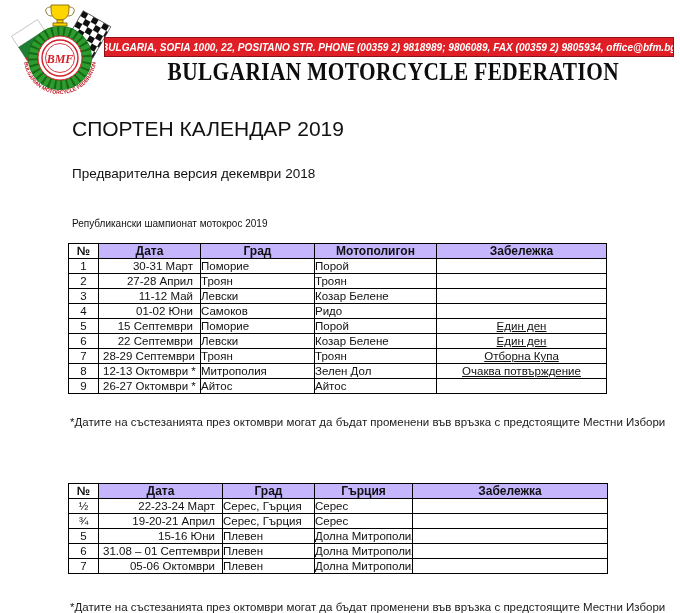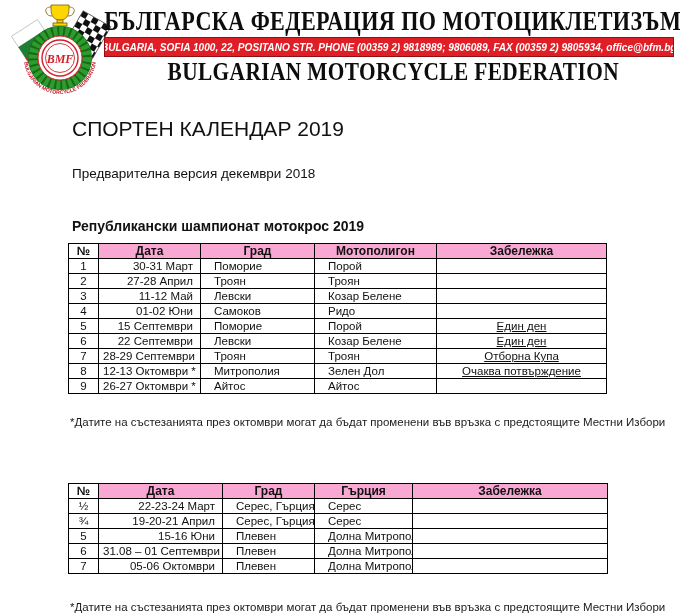--- a/index.html
+++ b/index.html
@@ -17,38 +17,38 @@
            justify-content:center;overflow:hidden;}
   .red-bar span{color:#fff;font-weight:700;font-style:italic;font-size:10.5px;
                 white-space:nowrap;transform:scaleX(.96);}
   .en-title{left:112px;top:56px;width:562px;height:32px;display:flex;align-items:center;justify-content:center;}
   .en-title span{font-family:"Liberation Serif",serif;font-weight:700;font-size:26px;
                  white-space:nowrap;transform:scaleX(.82);letter-spacing:.5px;color:#0d0d0d;}
 
   
   .doc-title{left:72px;top:117px;font-size:21px;font-weight:400;}
   .doc-subtitle{left:72px;top:160px;font-size:13.5px;margin-top:6px;}
-  .sec-title{font-size:14px;font-weight:700;}
+  .sec-title{font-size:10px;font-weight:400;}
   .sec1-title{left:72px;top:218px;}
   .sec2-title{left:72px;top:458px;}
   .footnote{font-size:11.5px;color:#1a1a1a;margin-top:17px;}
   .footnote1{left:70px;top:399px;}
   .footnote2{left:70px;top:584px;}
 
   
   table.cal{position:absolute;border-collapse:collapse;table-layout:fixed;border:1.5px solid #000;}
   #table1{left:68px;top:243px;width:538px;}
   #table2{left:68px;top:483px;width:539px;}
   .cal th,.cal td{border:1px solid #000;height:14px;padding:0 4px;font-size:11.5px;
                   line-height:1.05;overflow:hidden;white-space:nowrap;}
-  .cal th{background:#f9a8d4;font-weight:700;font-size:12px;text-align:center;}
+  .cal th{background:#c4b5fd;font-weight:700;font-size:12px;text-align:center;}
   .cal th:first-child{background:#fff;}
   .cal td:nth-child(1){text-align:center;}
   .cal td:nth-child(2){text-align:right;padding-right:7px;}
-  .cal td:nth-child(3),.cal td:nth-child(4){text-align:left;padding-left:13px;margin-top:12px;}
+  .cal td:nth-child(3),.cal td:nth-child(4){text-align:left;padding-left:0;margin-top:12px;}
   .cal td:nth-child(5){text-align:center;text-decoration:underline;}
 </style>
 </head>
 <body>
 
 <div class="page">
 
   <div class="abs logo-box">
     <svg viewBox="0 0 106 98" width="108" height="98">
       <defs>
@@ -85,23 +85,20 @@
       <circle cx="53" cy="55" r="14.5" fill="none" stroke="#d3212c" stroke-width="0.9"></circle>
       <text x="53" y="60" text-anchor="middle" font-size="12" font-weight="bold" font-style="italic" fill="#d3212c" font-family="Liberation Serif, serif">BMF</text>
 
       <path id="ringArc" d="M 17,55 A 36,36 0 0 0 89,55" fill="none"></path>
       <text font-size="5.2" font-weight="bold" fill="#c1121f" font-family="Liberation Sans, sans-serif">
         <textPath href="#ringArc" startOffset="50%" text-anchor="middle">BULGARIAN MOTORCYCLE FEDERATION</textPath>
       </text>
     </svg>
   </div>
 
-  <div class="abs bg-title">
-    <span>БЪЛГАРСКА ФЕДЕРАЦИЯ ПО МОТОЦИКЛЕТИЗЪМ</span>
-  </div>
 
   <div class="abs red-bar">
     <span>BULGARIA, SOFIA 1000, 22, POSITANO STR. PHONE (00359 2) 9818989; 9806089, FAX (00359 2) 9805934, office@bfm.bg</span>
   </div>
 
   <div class="abs en-title">
     <span>BULGARIAN MOTORCYCLE FEDERATION</span>
   </div>
 
   <div class="abs doc-title">СПОРТЕН КАЛЕНДАР 2019</div>

